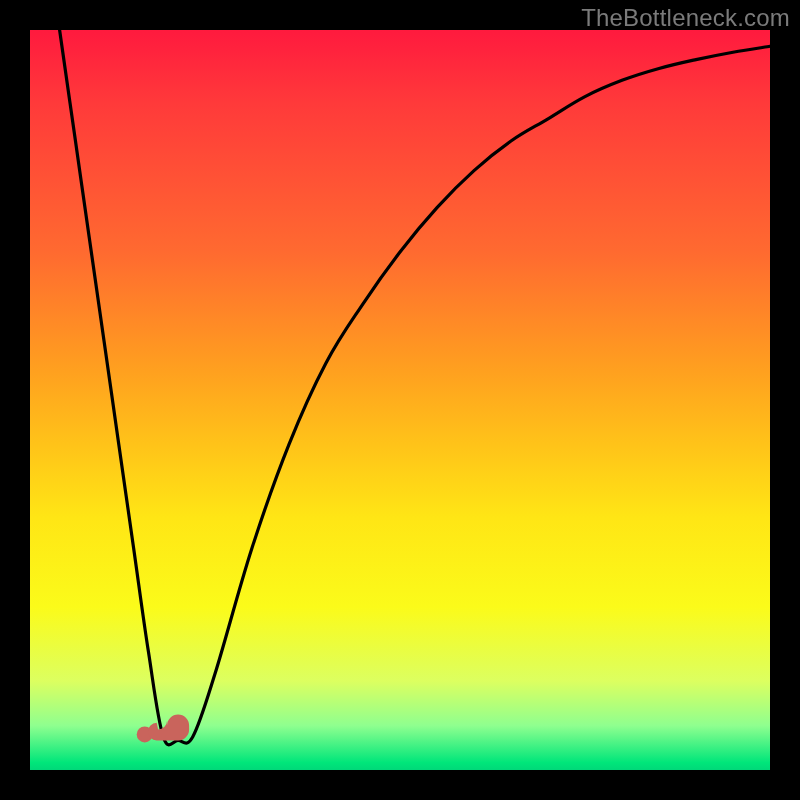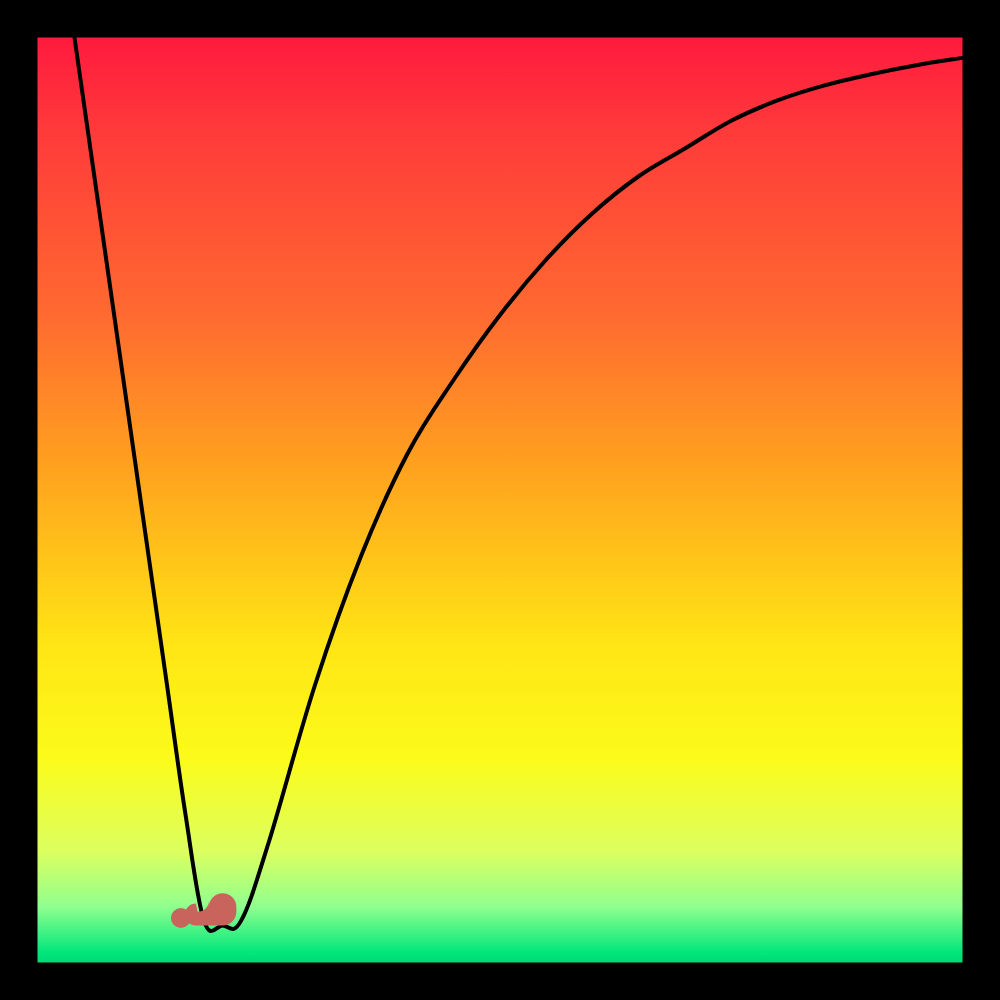--- a/index.html
+++ b/index.html
@@ -55,20 +55,21 @@
     font-weight: 500;
     letter-spacing: 0.2px;
     user-select: none;
   }
 </style>
 </head>
 <body>
 
 <div class="frame">
 
+  <div class="watermark">TheBottleneck.com</div>
 
   <div class="plot-area">
     <svg class="curve" viewBox="0 0 740 740" preserveAspectRatio="none">
       <path d="M 29.60 0.00 C 32.26 18.65, 39.07 66.30, 44.40 103.60 C 49.73 140.90, 53.87 169.90, 59.20 207.20 C 64.53 244.50, 68.67 273.50, 74.00 310.80 C 79.33 348.10, 83.47 377.10, 88.80 414.40 C 94.13 451.70, 98.27 480.70, 103.60 518.00 C 108.93 555.30, 113.07 587.63, 118.40 621.60 C 123.73 655.57, 127.87 690.72, 133.20 706.70 C 138.53 722.68, 142.67 710.40, 148.00 710.40 C 153.33 710.40, 156.14 718.69, 162.80 706.70 C 169.46 694.71, 174.34 677.77, 185.00 643.80 C 195.66 609.83, 208.68 559.29, 222.00 518.00 C 235.32 476.71, 245.68 447.70, 259.00 414.40 C 272.32 381.10, 282.68 358.31, 296.00 333.00 C 309.32 307.69, 319.68 293.78, 333.00 273.80 C 346.32 253.82, 356.68 239.32, 370.00 222.00 C 383.32 204.68, 393.68 192.25, 407.00 177.60 C 420.32 162.95, 430.68 152.59, 444.00 140.60 C 457.32 128.61, 467.68 120.32, 481.00 111.00 C 494.32 101.68, 504.68 96.79, 518.00 88.80 C 531.32 80.81, 541.68 73.53, 555.00 66.60 C 568.32 59.67, 578.68 55.38, 592.00 50.32 C 605.32 45.26, 615.68 42.21, 629.00 38.48 C 642.32 34.75, 652.68 32.53, 666.00 29.60 C 679.32 26.67, 689.68 24.60, 703.00 22.20 C 716.32 19.80, 733.34 17.35, 740.00 16.28" fill="none" stroke="#000000" stroke-width="3.2" stroke-linecap="round" stroke-linejoin="round"></path>
       <g>
           <circle cx="114.70" cy="704.40" r="8" fill="#c9645c"></circle>
           <path d="M 126.7 710.4 L 148.1 710.4 A 11 11 0 0 0 159.1 699.4 L 159.1 695.5 A 11 11 0 0 0 137.1 695.5 L 137.1 690.4 A 9 9 0 0 1 128.1 699.4 L 126.7 692.8 A 8.8 8.8 0 0 0 126.7 710.4 Z" fill="#c9645c"></path>
         </g>
     </svg>
   </div>

